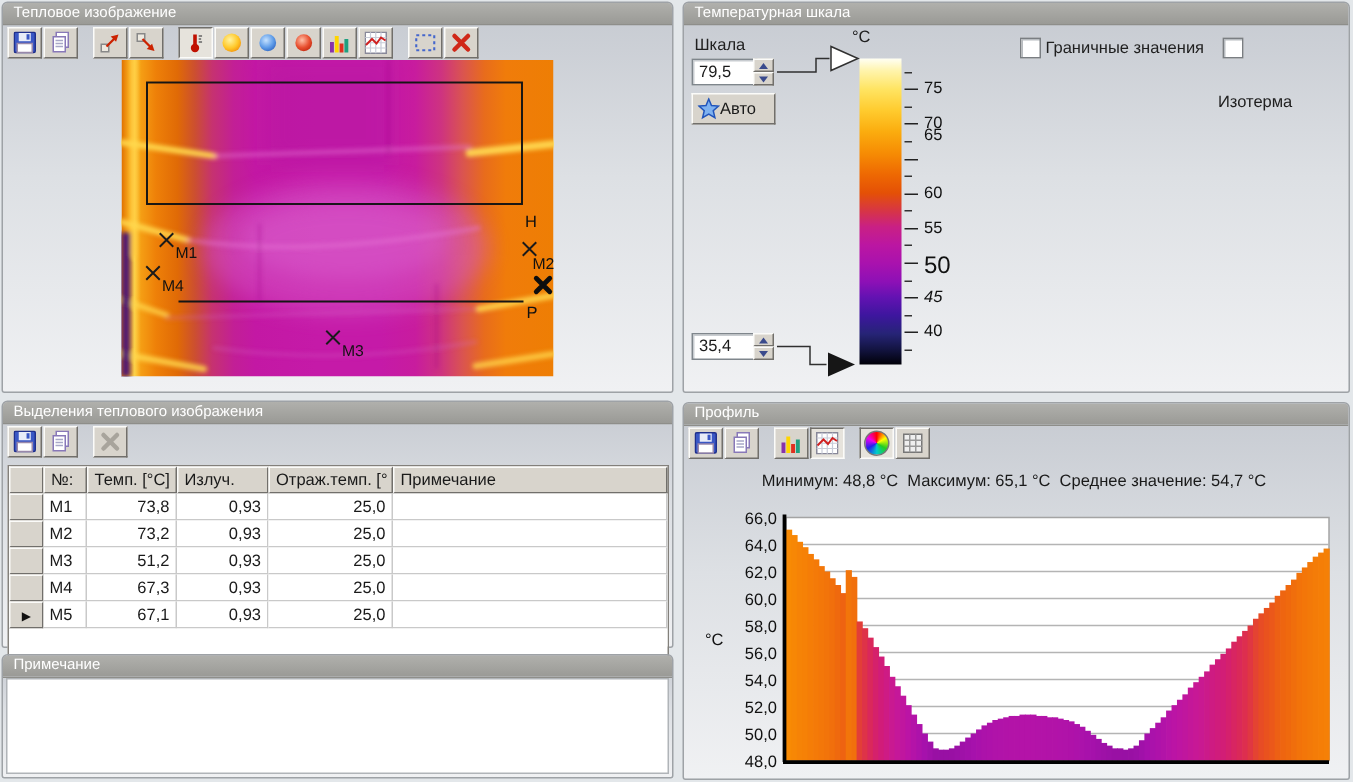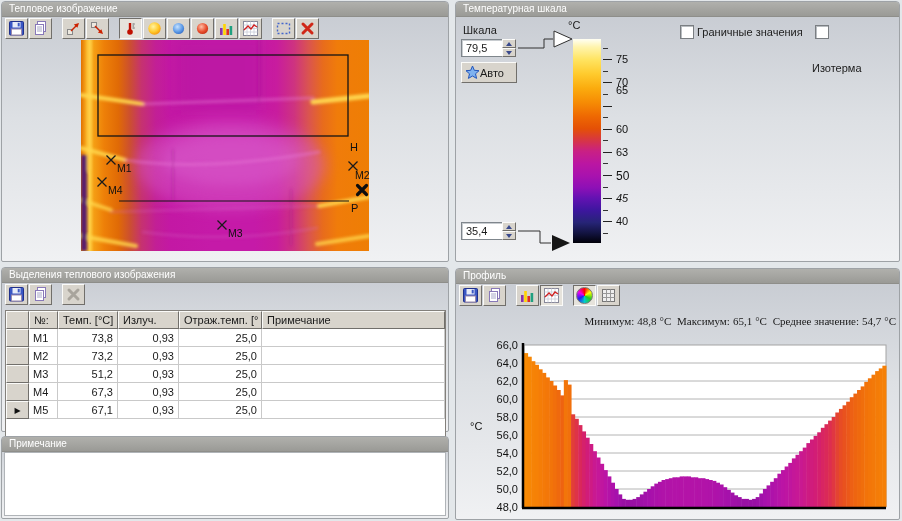--- a/index.html
+++ b/index.html
@@ -40,21 +40,21 @@
         grid-template-columns:23px 29px 60px 61px 83px 1fr;grid-auto-rows:18px;box-sizing:border-box;}
   .th,.rowsel{background:#D8D4CC;border:1px solid;border-color:#FBFBF9 #716F6B #716F6B #FBFBF9;
         font-size:11px;display:flex;align-items:center;box-sizing:border-box;overflow:hidden;white-space:nowrap;}
   .th{padding-left:4px;}
   .rowsel{justify-content:center;font-size:8px;color:#111;}
   .td{border-right:1px solid #C9C9C9;border-bottom:1px solid #C9C9C9;font-size:11px;
       display:flex;align-items:center;box-sizing:border-box;background:#fff;overflow:hidden;padding:0 4px;white-space:nowrap;}
   .td.num{justify-content:flex-end;}
   .filler{grid-column:1 / 7;background:#fff;}
   .whitearea{position:absolute;background:#fff;border:1px solid #83807B;box-sizing:border-box;}
-  .stats{position:absolute;left:0;right:0;top:46px;text-align:right;font-size:11px;color:#1a1a1a;font-family:Liberation Serif, serif;}
+  .stats{position:absolute;left:0;right:0;top:46px;text-align:center;font-size:11px;color:#1a1a1a;}
   .stats span{margin-right:3px;}
   svg{display:block;}
 </style>
 </head>
 <body>
 
 <div class="panel" style="left:1px;top:1px;width:448px;height:261px;">
   <div class="ptitle">Тепловое изображение</div>
   <div class="toolbar">
     <div class="tbtn">
@@ -255,23 +255,23 @@
     <div id="colorbar-ticks" style="position:absolute;left:0;top:0;width:90px;height:206px;">
         <div style="position: absolute; left: 30px; top: 20.3163px; width: 9px; height: 1px; background: rgb(34, 34, 34);"></div>
         <div style="position: absolute; left: 43px; top: 14.3163px; font-size: 11px; color: rgb(17, 17, 17);">75</div>
         <div style="position: absolute; left: 30px; top: 43.4456px; width: 9px; height: 1px; background: rgb(34, 34, 34);"></div>
         <div style="position: absolute; left: 43px; top: 37.4456px; font-size: 11px; color: rgb(17, 17, 17);">70</div>
         <div style="position: absolute; left: 30px; top: 66.5748px; width: 9px; height: 1px; background: rgb(34, 34, 34);"></div>
         <div style="position: absolute; left: 43px; top: 45px; font-size: 11px; color: rgb(17, 17, 17);">65</div>
         <div style="position: absolute; left: 30px; top: 89.7041px; width: 9px; height: 1px; background: rgb(34, 34, 34);"></div>
         <div style="position: absolute; left: 43px; top: 83.7041px; font-size: 11px; color: rgb(17, 17, 17);">60</div>
         <div style="position: absolute; left: 30px; top: 112.833px; width: 9px; height: 1px; background: rgb(34, 34, 34);"></div>
-        <div style="position: absolute; left: 43px; top: 106.833px; font-size: 11px; color: rgb(17, 17, 17);">63</div>
+        <div style="position: absolute; left: 43px; top: 106.833px; font-size: 11px; color: rgb(17, 17, 17);">55</div>
         <div style="position: absolute; left: 30px; top: 135.963px; width: 9px; height: 1px; background: rgb(34, 34, 34);"></div>
-        <div style="position: absolute; left: 43px; top: 129.963px; font-size: 12px; color: rgb(17, 17, 17); text-align: center;">50</div>
+        <div style="position: absolute; left: 43px; top: 129.963px; font-size: 16px; color: rgb(17, 17, 17); text-align: center;">50</div>
         <div style="position: absolute; left: 30px; top: 159.092px; width: 9px; height: 1px; background: rgb(34, 34, 34);"></div>
         <div style="position: absolute; left: 43px; top: 153.092px; font-size: 11px; color: rgb(17, 17, 17); font-style: italic;">45</div>
         <div style="position: absolute; left: 30px; top: 182.221px; width: 9px; height: 1px; background: rgb(34, 34, 34);"></div>
         <div style="position: absolute; left: 43px; top: 176.221px; font-size: 11px; color: rgb(17, 17, 17);">40</div>
         <div style="position: absolute; left: 30px; top: 8.7517px; width: 5px; height: 1px; background: rgb(51, 51, 51);"></div>
         <div style="position: absolute; left: 30px; top: 31.881px; width: 5px; height: 1px; background: rgb(51, 51, 51);"></div>
         <div style="position: absolute; left: 30px; top: 55.0102px; width: 5px; height: 1px; background: rgb(51, 51, 51);"></div>
         <div style="position: absolute; left: 30px; top: 78.1395px; width: 5px; height: 1px; background: rgb(51, 51, 51);"></div>
         <div style="position: absolute; left: 30px; top: 101.269px; width: 5px; height: 1px; background: rgb(51, 51, 51);"></div>
         <div style="position: absolute; left: 30px; top: 124.398px; width: 5px; height: 1px; background: rgb(51, 51, 51);"></div>

